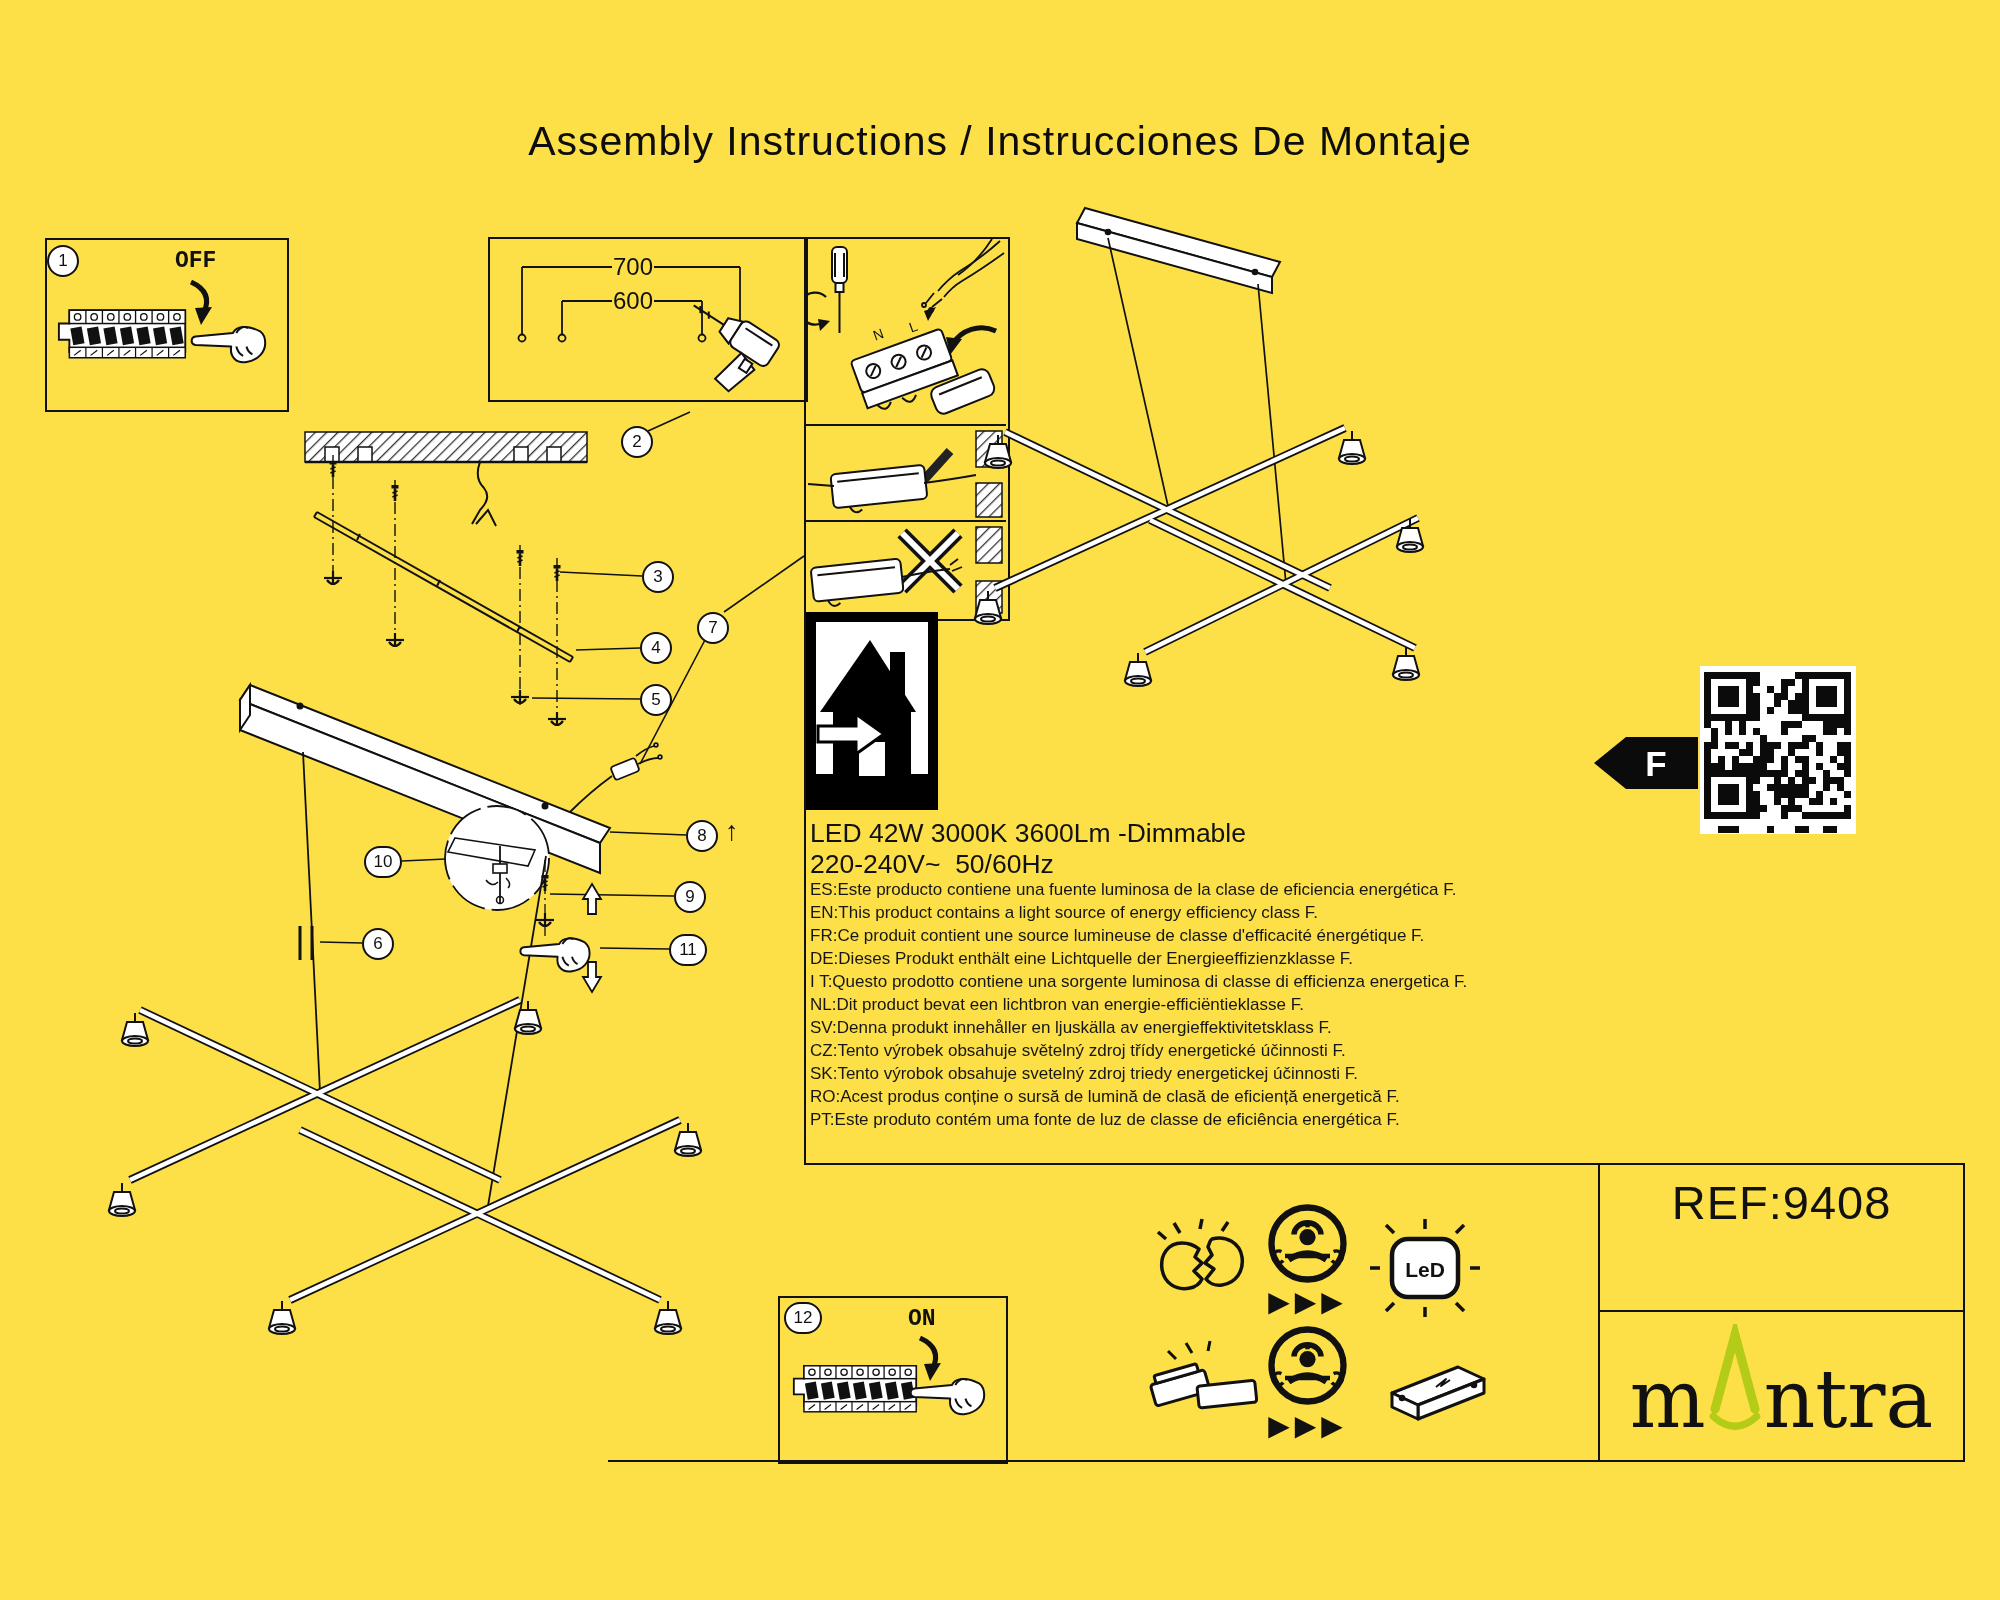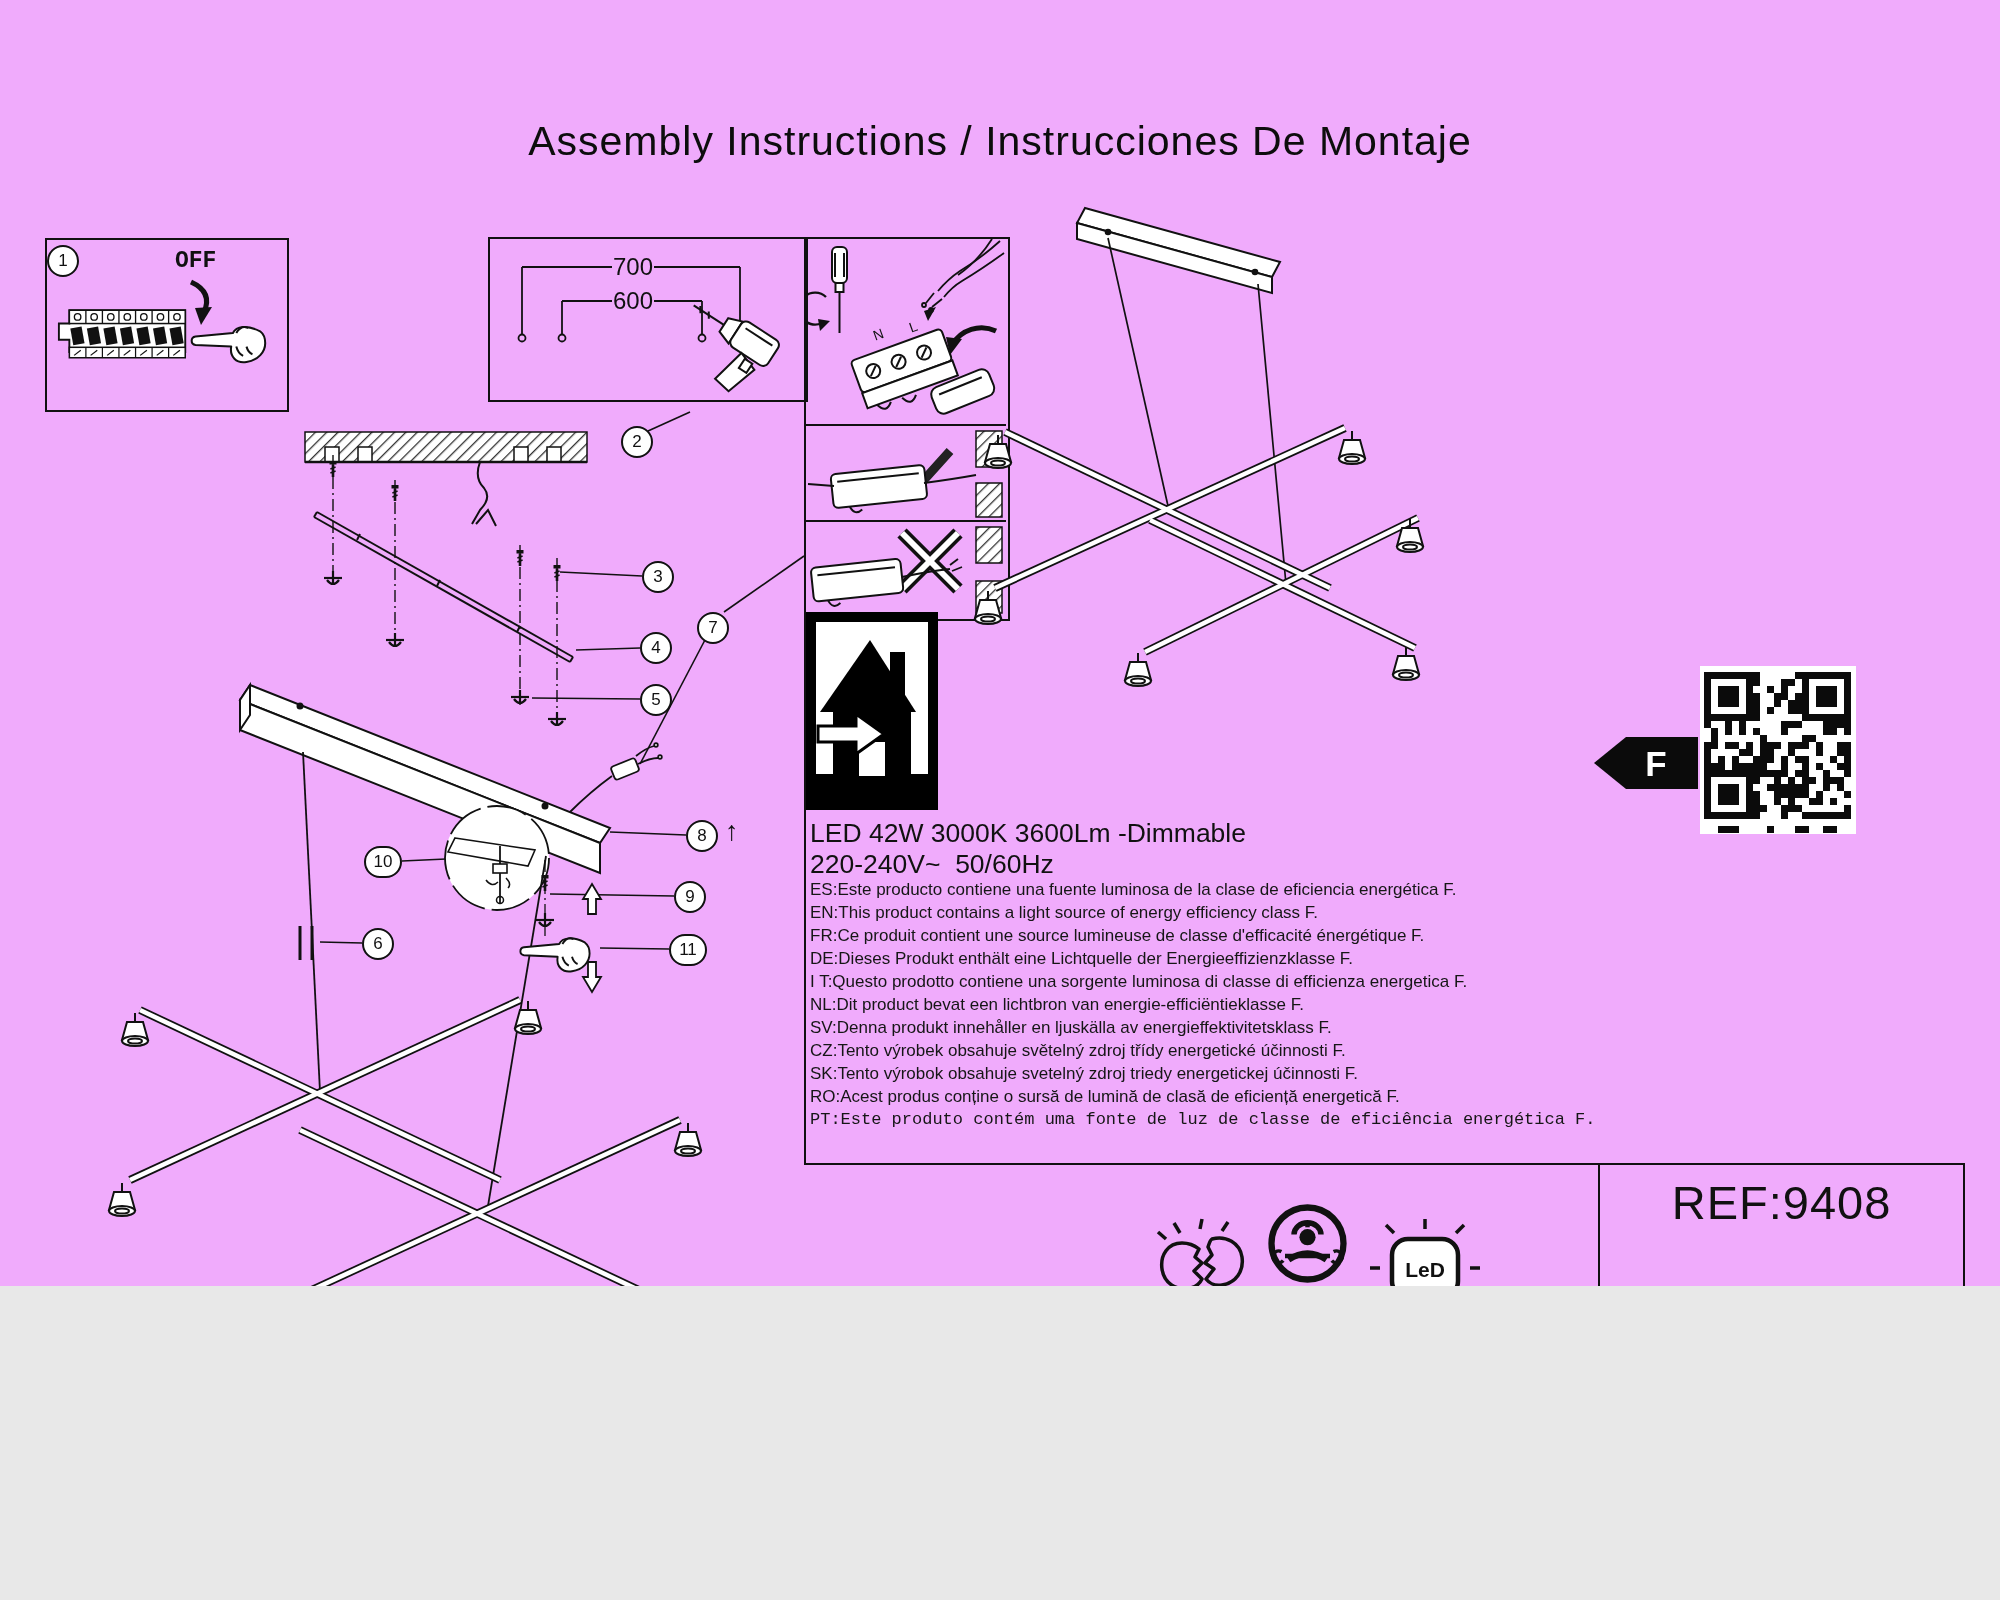--- a/index.html
+++ b/index.html
@@ -1,16 +1,16 @@
 <!DOCTYPE html>
 <html><head>
 <meta charset="utf-8">
 <style>
   html,body{margin:0;padding:0;background:#e8e8e8;}
-  .page{position:relative;width:2000px;height:1286px;background:#f0abfc;overflow:hidden;
+  .page{position:relative;width:2000px;height:1600px;background:#fde047;overflow:hidden;
         font-family:"Liberation Sans",sans-serif;color:#111;}
   .abs{position:absolute;}
   .line{position:absolute;background:#111;}
   .bbox{position:absolute;border:2px solid #111;background:#fff0;}
   .title{position:absolute;left:0;top:118px;width:100%;text-align:center;
          font-size:41px;letter-spacing:1px;color:#0d0d0d;}
   .co{position:absolute;width:28px;height:28px;border:2px solid #111;border-radius:50%;
       display:flex;align-items:center;justify-content:center;font-size:17px;background:#fff;z-index:6;}
   .co.w{width:34px;border-radius:18px;}
   .swlabel{position:absolute;font-family:"Liberation Mono",monospace;font-weight:bold;font-size:23px;z-index:5;text-align:right;}
@@ -432,21 +432,21 @@
   <div class="lang" style="top:879px;">ES:Este producto contiene una fuente luminosa de la clase de eficiencia energética F.</div>
   <div class="lang" style="top:902px;">EN:This product contains a light source of energy efficiency class F.</div>
   <div class="lang" style="top:925px;">FR:Ce produit contient une source lumineuse de classe d'efficacité énergétique F.</div>
   <div class="lang" style="top:948px;">DE:Dieses Produkt enthält eine Lichtquelle der Energieeffizienzklasse F.</div>
   <div class="lang" style="top:971px;">I T:Questo prodotto contiene una sorgente luminosa di classe di efficienza energetica F.</div>
   <div class="lang" style="top:994px;">NL:Dit product bevat een lichtbron van energie-efficiëntieklasse F.</div>
   <div class="lang" style="top:1017px;">SV:Denna produkt innehåller en ljuskälla av energieffektivitetsklass F.</div>
   <div class="lang" style="top:1040px;">CZ:Tento výrobek obsahuje světelný zdroj třídy energetické účinnosti F.</div>
   <div class="lang" style="top:1063px;">SK:Tento výrobok obsahuje svetelný zdroj triedy energetickej účinnosti F.</div>
   <div class="lang" style="top:1086px;">RO:Acest produs conține o sursă de lumină de clasă de eficiență energetică F.</div>
-  <div class="lang" style="top:1109px;font-family:Liberation Mono, monospace;">PT:Este produto contém uma fonte de luz de classe de eficiência energética F.</div>
+  <div class="lang" style="top:1109px;">PT:Este produto contém uma fonte de luz de classe de eficiência energética F.</div>
 
   <svg class="abs" style="left:1588px;top:733px;" width="112" height="60" viewBox="0 0 112 60">
     <polygon points="110,4 38,4 6,30 38,56 110,56" fill="#0b0b0b"></polygon>
     <text x="68" y="43" font-size="35" font-weight="bold" fill="#fff" text-anchor="middle" font-family="Liberation Sans, sans-serif">F</text>
   </svg>
 
   <svg class="abs" style="left:1700px;top:666px;" width="156" height="168" viewBox="0 0 156 168">
     <rect x="0" y="0" width="156" height="168" fill="#fff"></rect>
     <g id="qr-cells" fill="#0b0b0b">
         <rect x="4" y="6" width="7" height="7"></rect>

